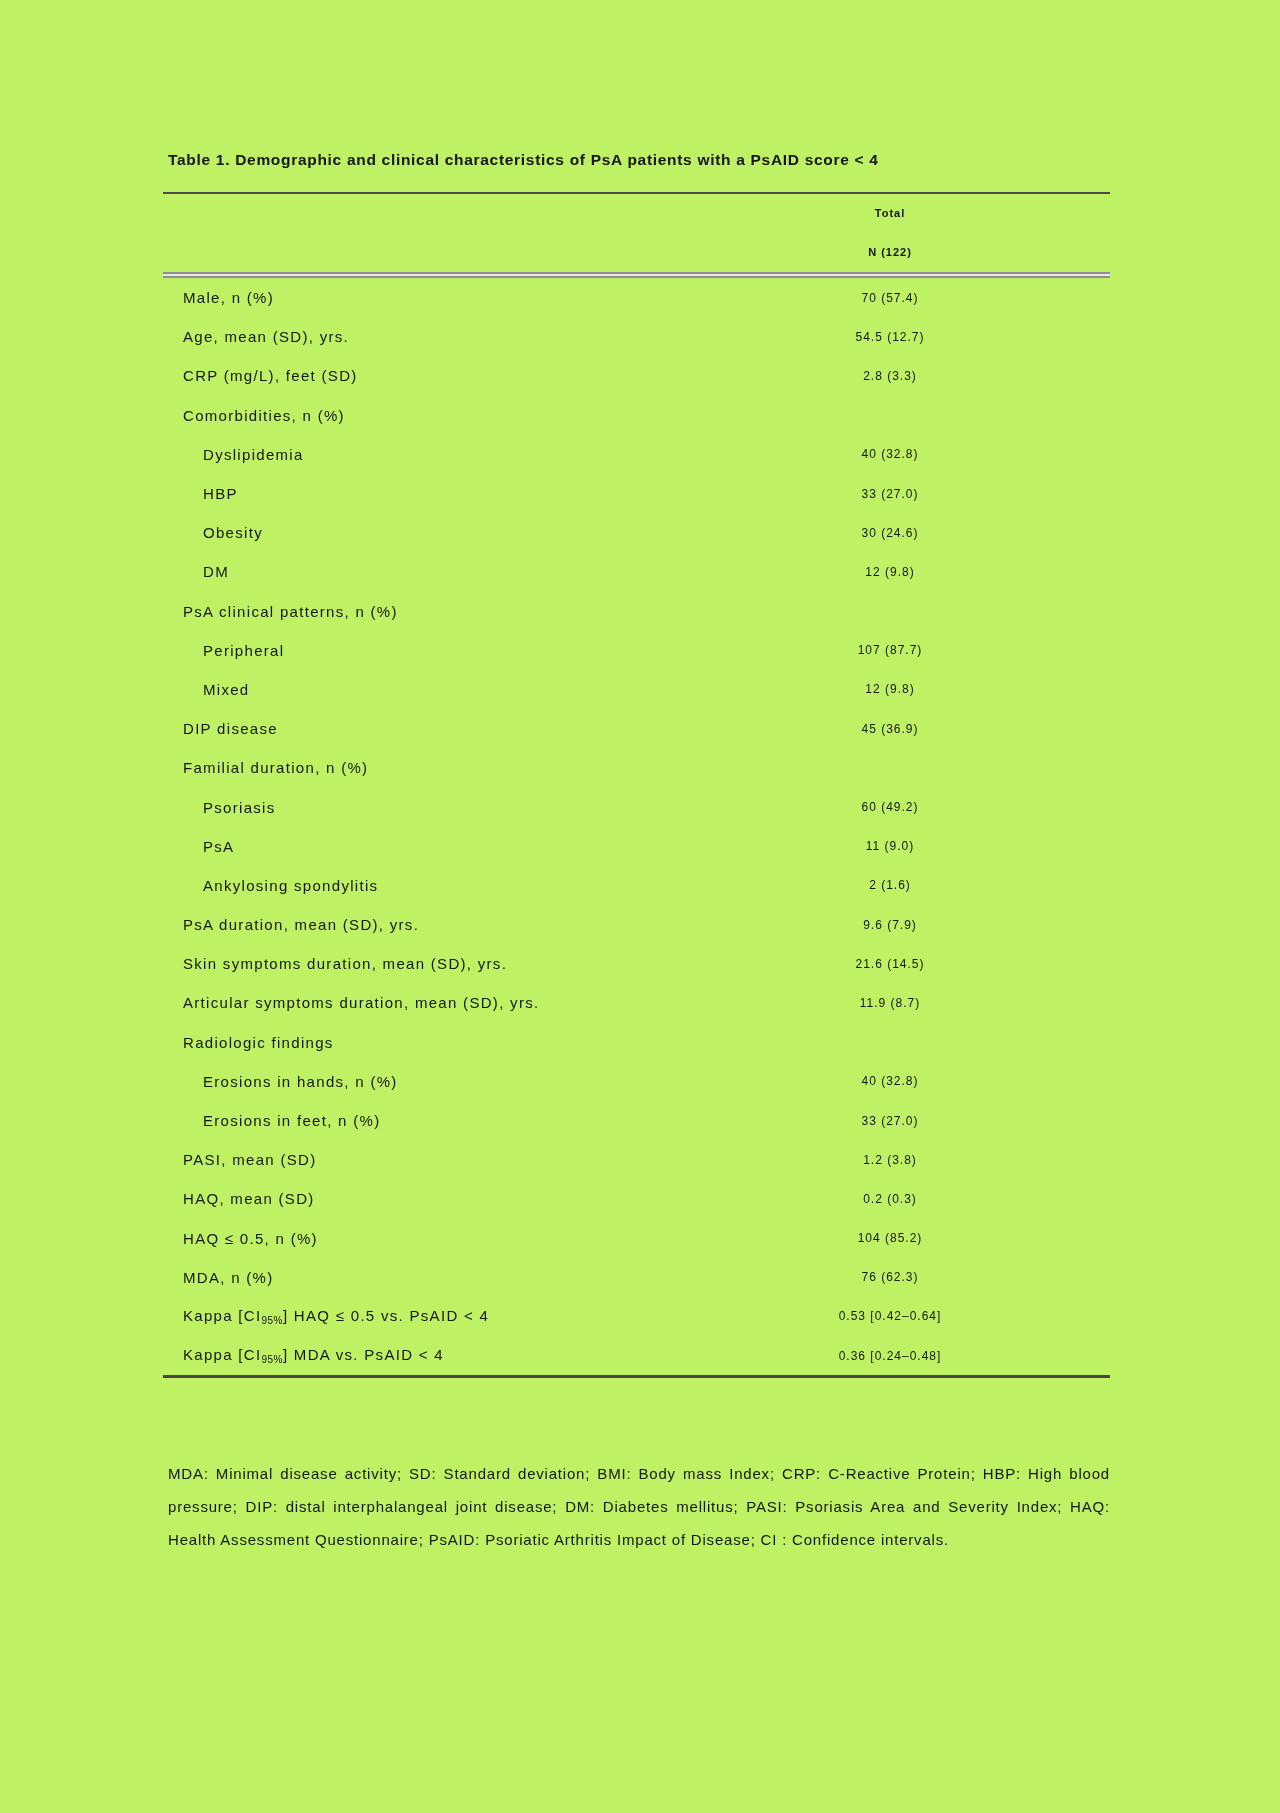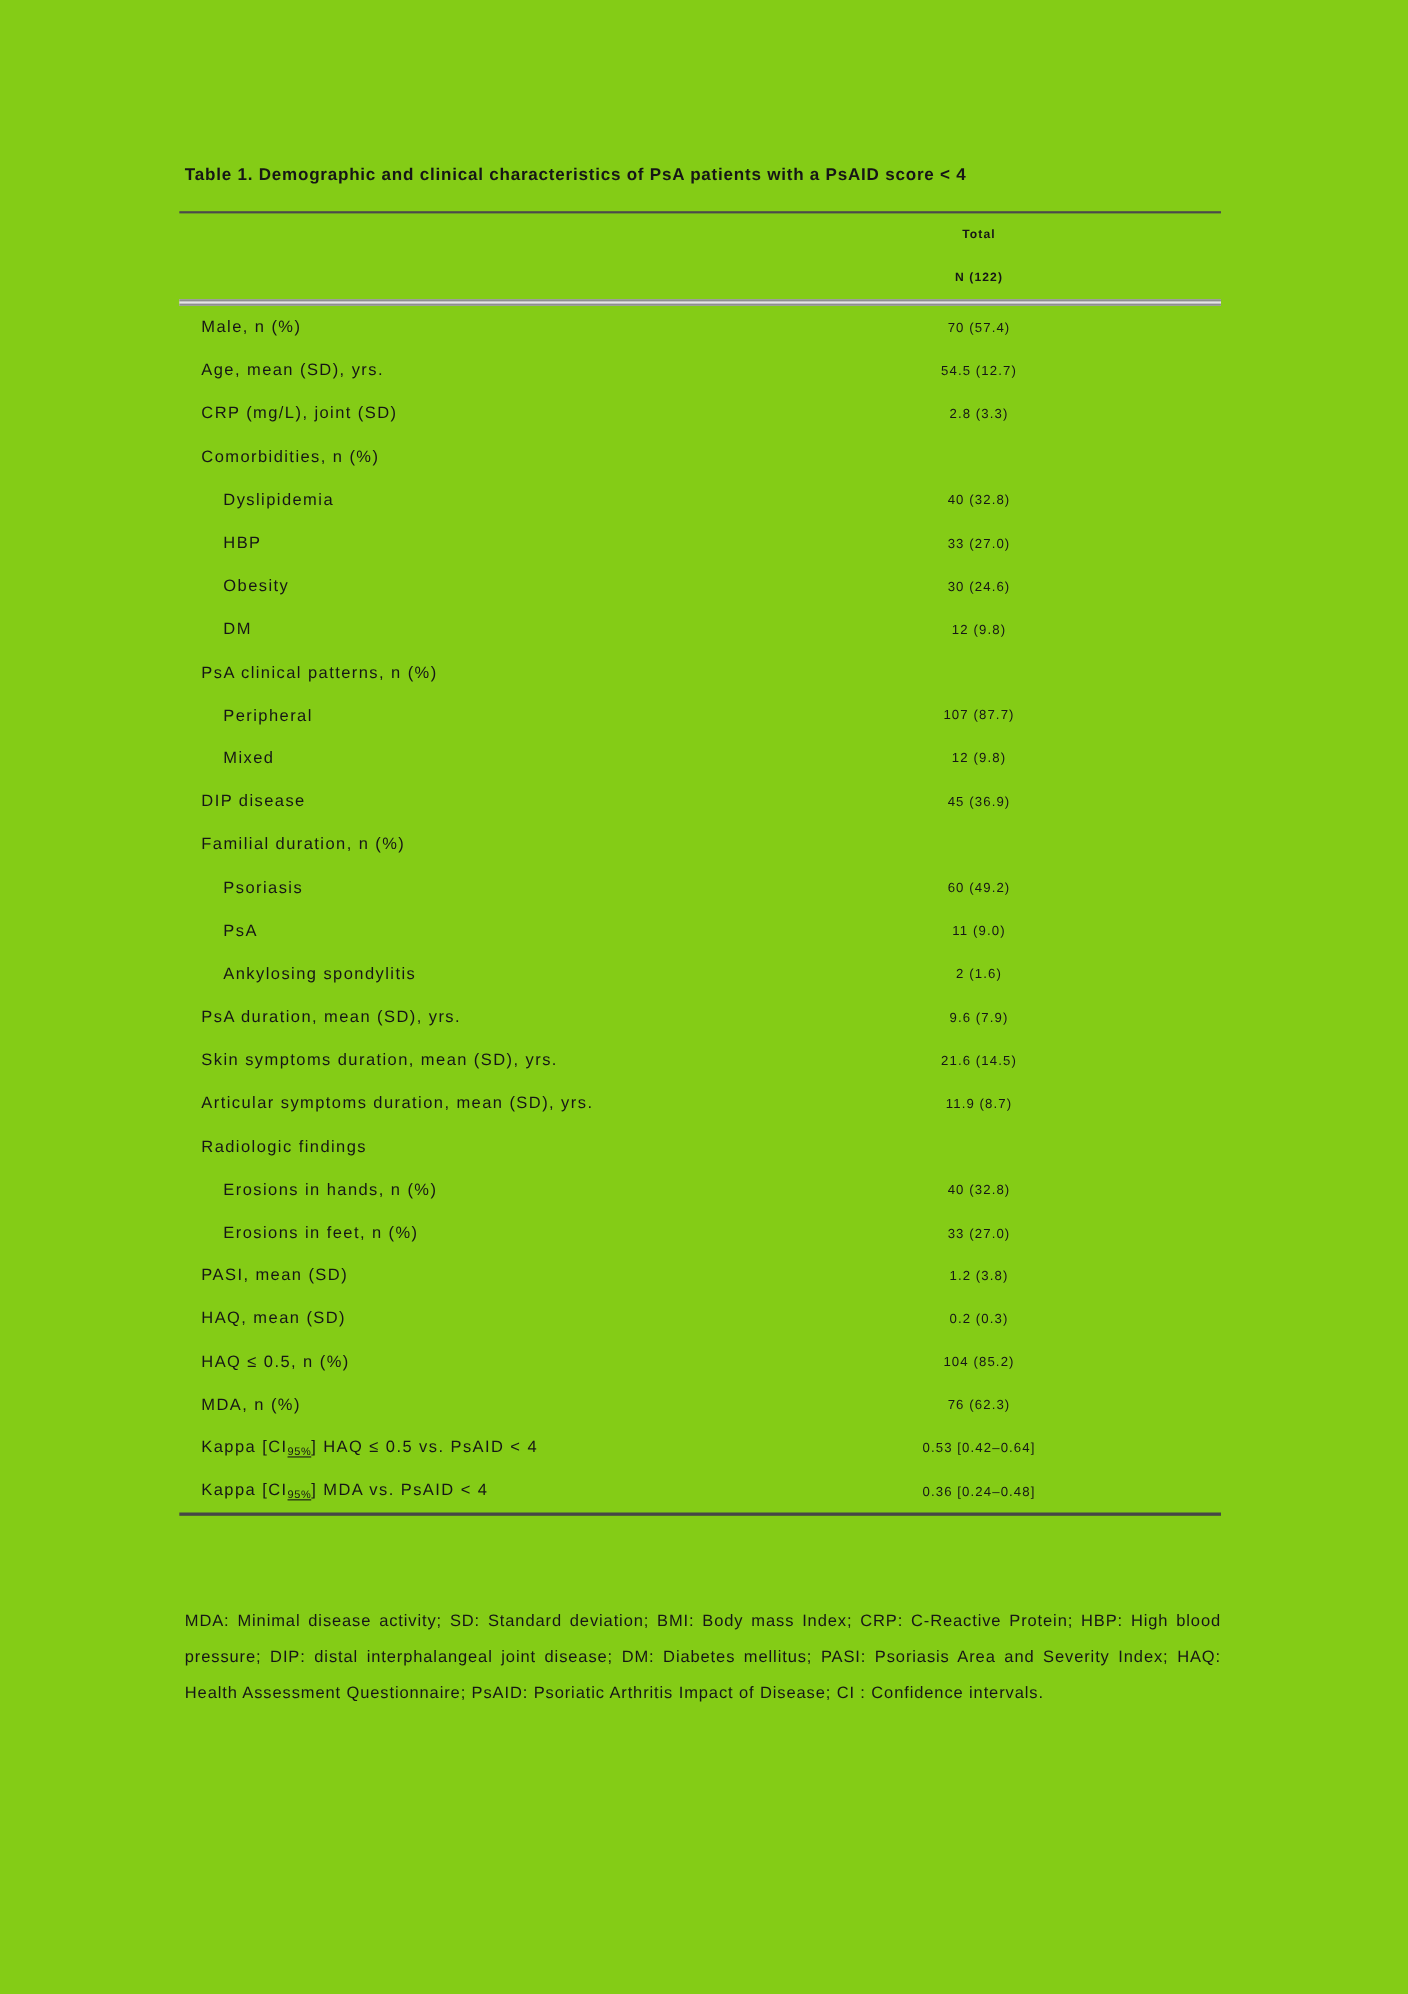--- a/index.html
+++ b/index.html
@@ -1,20 +1,20 @@
 <!DOCTYPE html>
 <html><head>
 <meta charset="utf-8">
 <style>
   html, body { margin: 0; padding: 0; background: #ffffff; }
   .page {
     position: relative;
     width: 1280px;
     height: 1813px;
-    background: #84cc16;
+    background: #bef264;
     font-family: "Liberation Sans", sans-serif;
     color: #161616;
     overflow: hidden;
   }
   .title {
     position: absolute;
     left: 168px;
     top: 151px;
     font-size: 15.5px;
     font-weight: 700;
@@ -67,21 +67,21 @@
   .footnote {
     position: absolute;
     left: 168px;
     top: 1457px;
     width: 942px;
     font-size: 15px;
     letter-spacing: 0.8px;
     line-height: 33px;
     text-align: justify;
   }
-  .sub { font-size: 10px; vertical-align: -3px; letter-spacing: 0.5px; text-decoration: underline; }
+  .sub { font-size: 10px; vertical-align: -3px; letter-spacing: 0.5px; }
 </style>
 </head>
 <body>
 
 <div class="page">
 
   <div class="title">Table 1. Demographic and clinical characteristics of PsA patients with a PsAID score &lt; 4</div>
 
   <div class="tablewrap">
     <div class="rule-top"></div>
@@ -96,21 +96,21 @@
     <div class="tbody">
         <div class="row">
           <div class="cell-label"><span>Male, n (%)</span></div>
           <div class="cell-value">70 (57.4)</div>
         </div>
         <div class="row">
           <div class="cell-label"><span>Age, mean (SD), yrs.</span></div>
           <div class="cell-value">54.5 (12.7)</div>
         </div>
         <div class="row">
-          <div class="cell-label"><span>CRP (mg/L), joint (SD)</span></div>
+          <div class="cell-label"><span>CRP (mg/L), feet (SD)</span></div>
           <div class="cell-value">2.8 (3.3)</div>
         </div>
         <div class="row">
           <div class="cell-label"><span>Comorbidities, n (%)</span></div>
           <div class="cell-value"></div>
         </div>
         <div class="row">
           <div class="cell-label indent"><span>Dyslipidemia</span></div>
           <div class="cell-value">40 (32.8)</div>
         </div>

